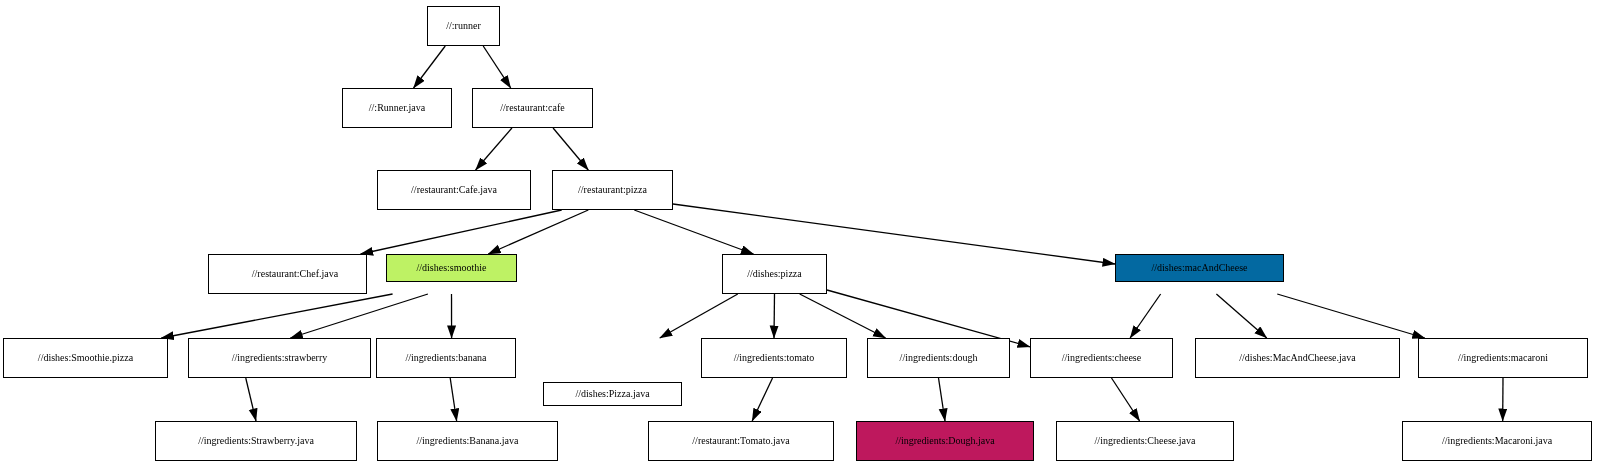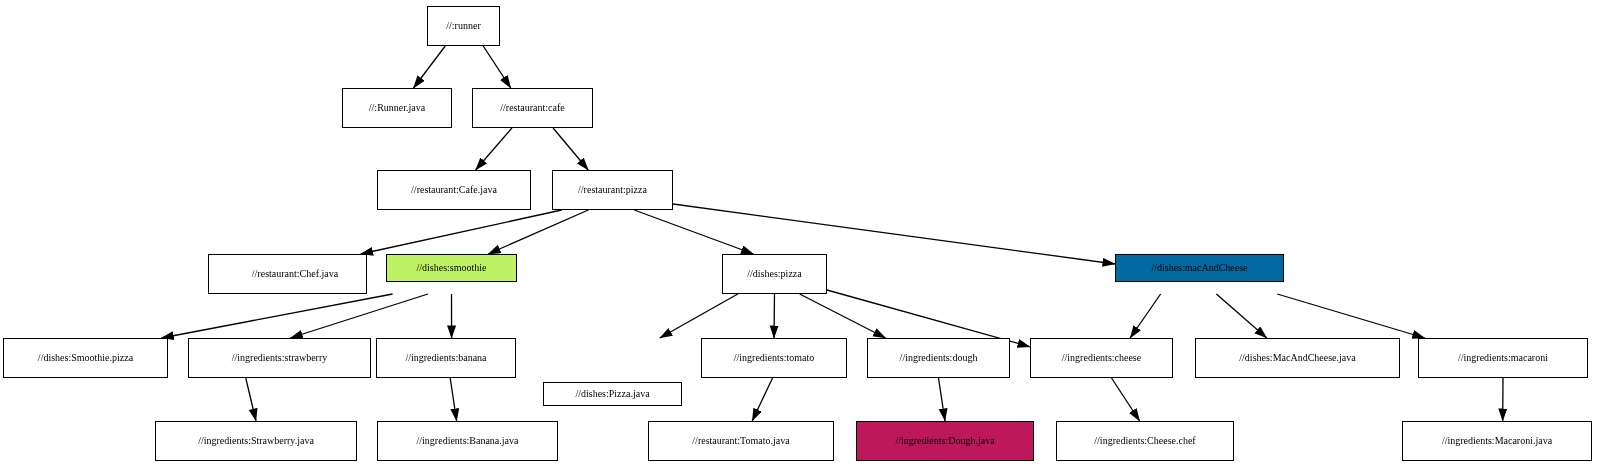--- a/index.html
+++ b/index.html
@@ -162,19 +162,19 @@
 
   <div class="node" style="left: 648px; top: 421px; width: 186px; height: 40px; background: rgb(255, 255, 255); border-color: rgb(0, 0, 0);">
     <span class="node-label" style="color: rgb(0, 0, 0);">//restaurant:Tomato.java</span>
   </div>
 
   <div class="node" style="left: 856px; top: 421px; width: 178px; height: 40px; background: #be185d; border-color: rgb(0, 0, 0);">
     <span class="node-label" style="color: rgb(0, 0, 0);">//ingredients:Dough.java</span>
   </div>
 
   <div class="node" style="left: 1056px; top: 421px; width: 178px; height: 40px; background: rgb(255, 255, 255); border-color: rgb(0, 0, 0);">
-    <span class="node-label" style="color: rgb(0, 0, 0);">//ingredients:Cheese.chef</span>
+    <span class="node-label" style="color: rgb(0, 0, 0);">//ingredients:Cheese.java</span>
   </div>
 
   <div class="node" style="left: 1402px; top: 421px; width: 190px; height: 40px; background: rgb(255, 255, 255); border-color: rgb(0, 0, 0);">
     <span class="node-label" style="color: rgb(0, 0, 0);">//ingredients:Macaroni.java</span>
   </div>
 </div>
 
 </body></html>

